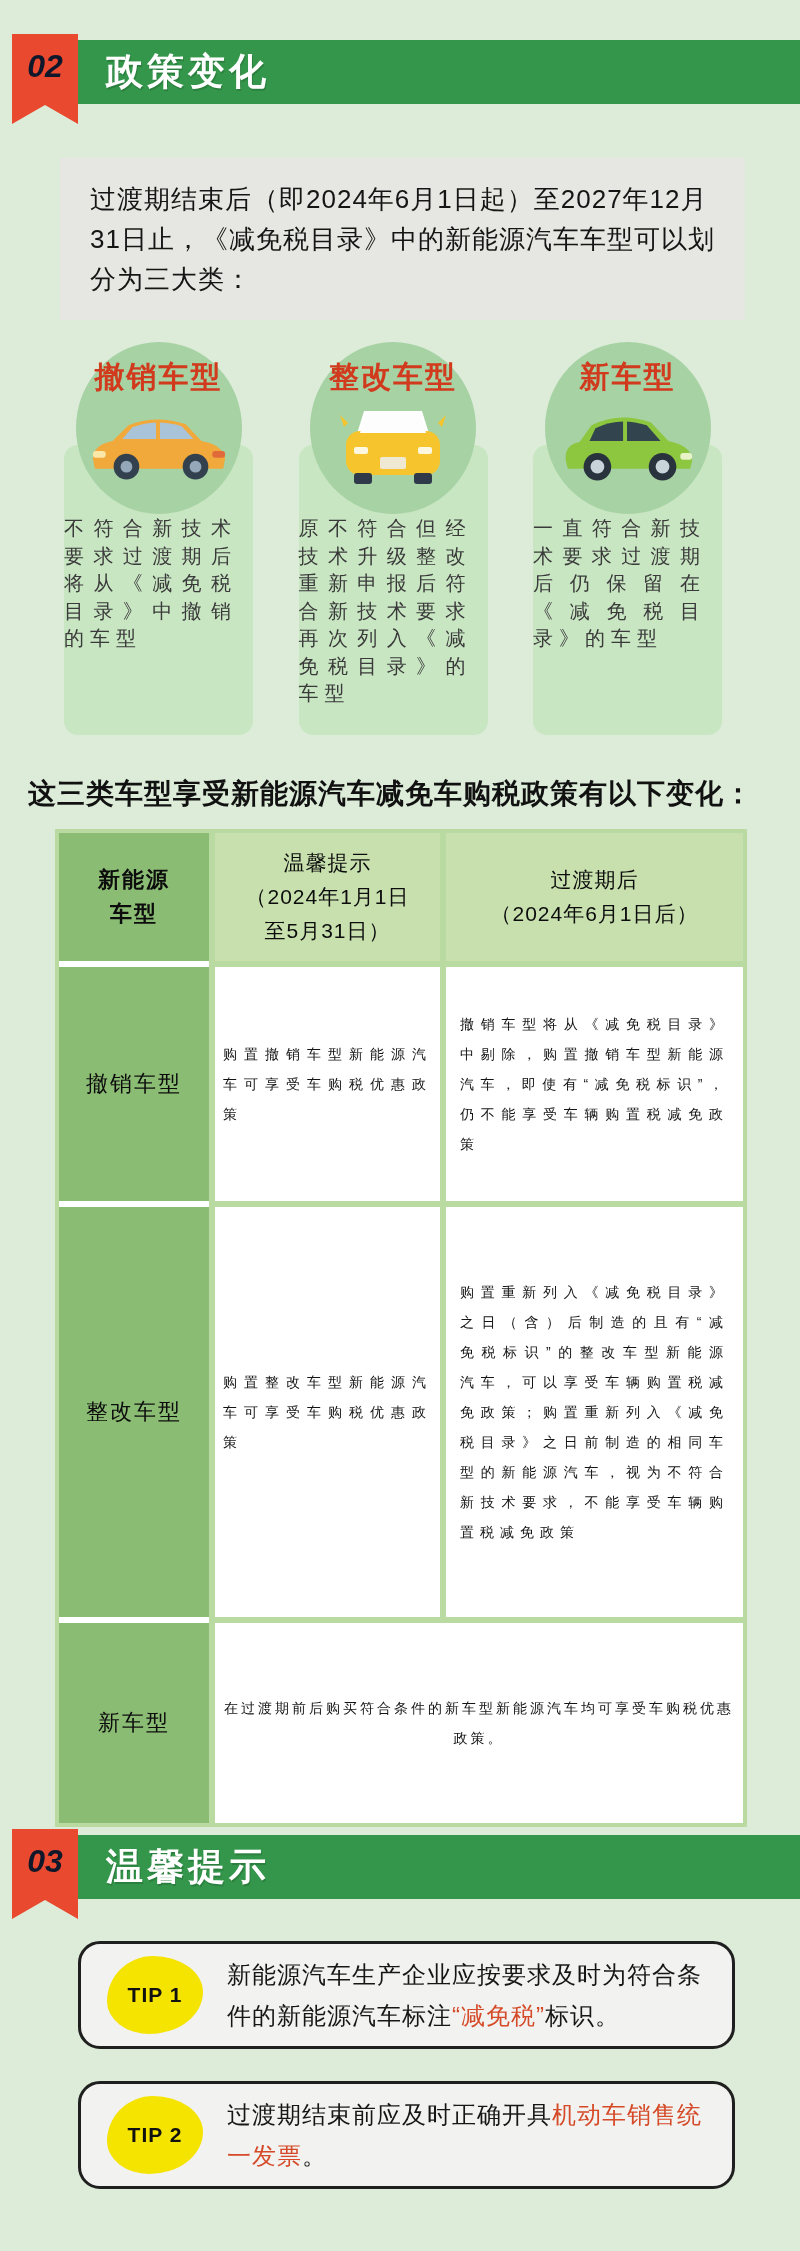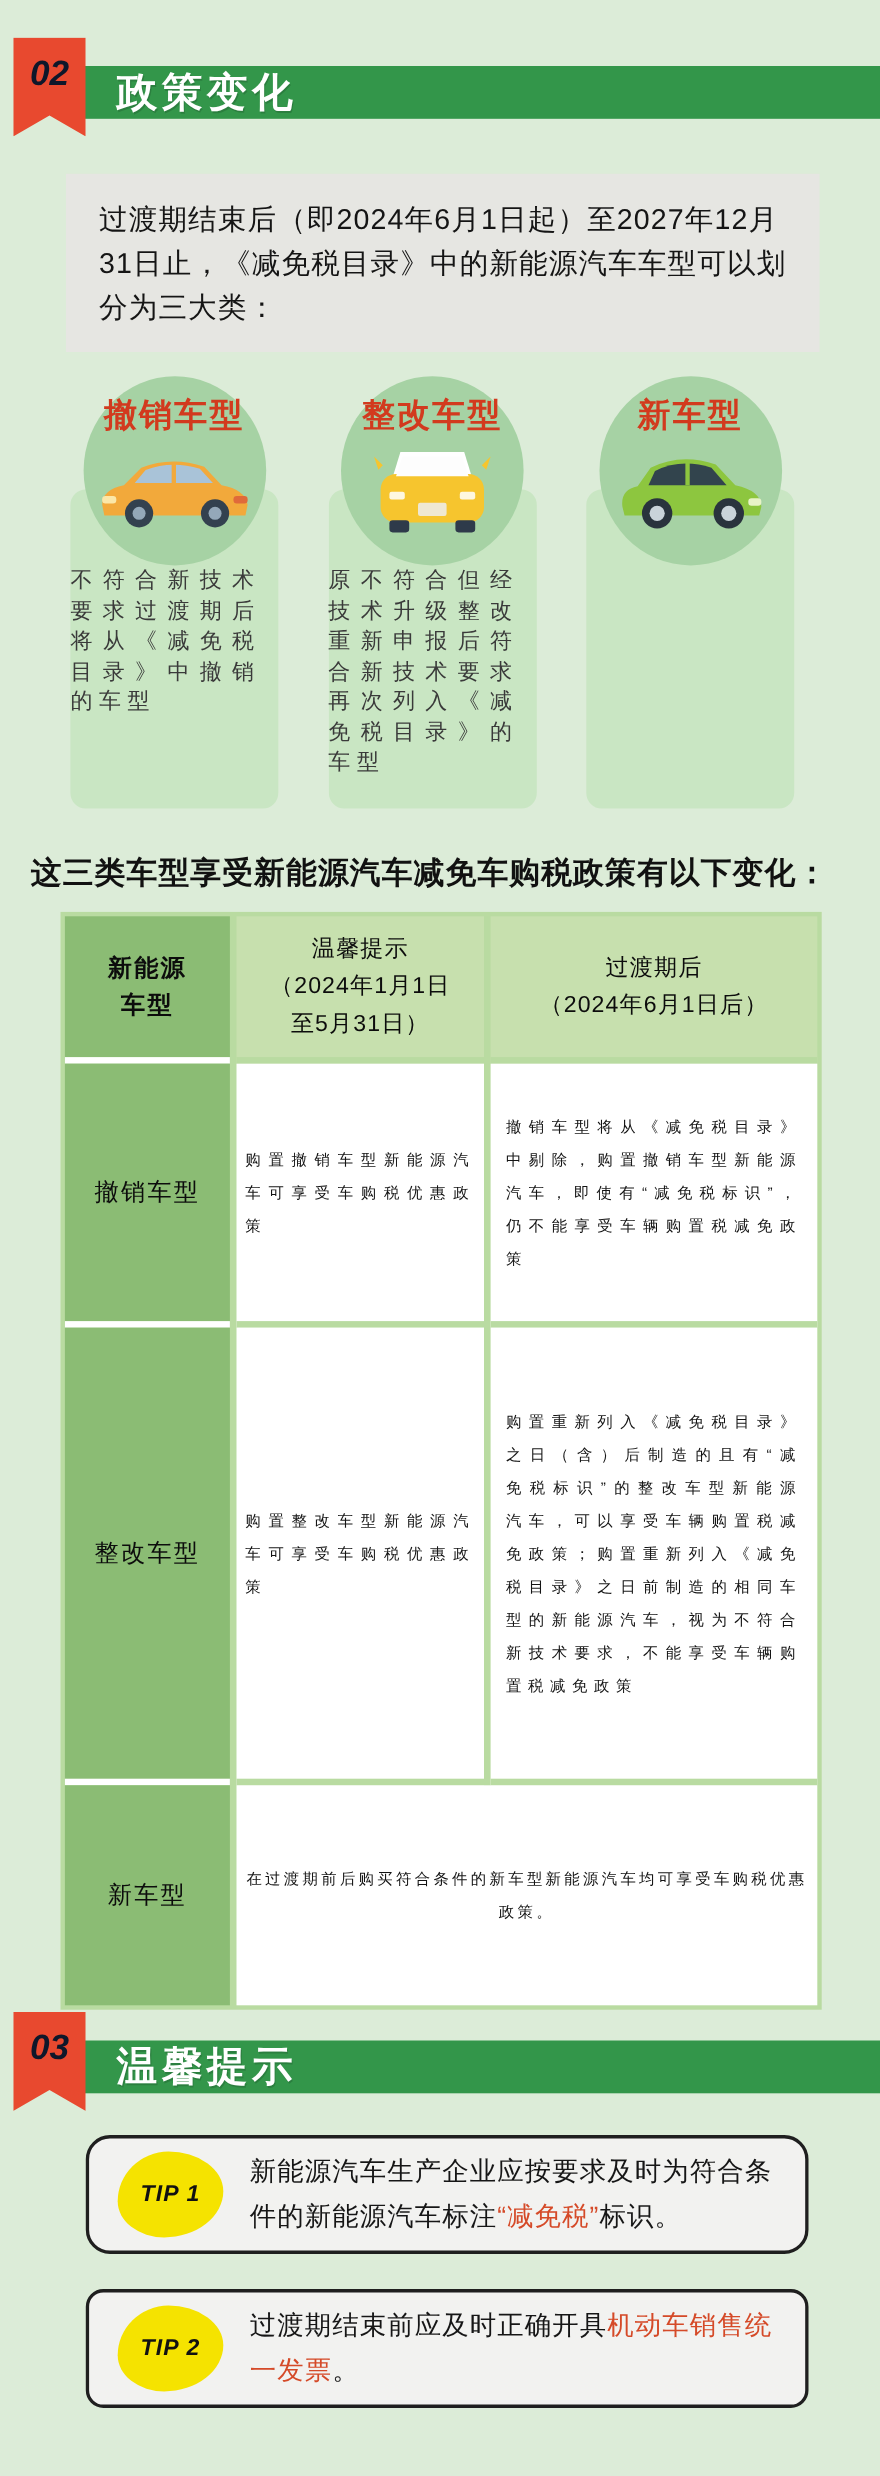--- a/index.html
+++ b/index.html
@@ -1,21 +1,21 @@
 <!DOCTYPE html>
 <html><head>
 <meta charset="utf-8">
 <style>
   html,body{margin:0;padding:0;}
   body{background:#dcecd8;font-family:"Liberation Sans","DejaVu Sans",sans-serif;}
   .page{position:relative;width:800px;min-height:2251px;background:#dcecd8;overflow:hidden;box-sizing:border-box;}
 
   
   .section-head{position:relative;margin-top:40px;height:64px;}
-  .head-bar{position:absolute;left:54px;right:0;top:0;height:48px;background:#33964a;display:flex;align-items:center;margin-top:20px;}
+  .head-bar{position:absolute;left:54px;right:0;top:0;height:64px;background:#33964a;display:flex;align-items:center;}
   .head-bar .bar-title{color:#fff;font-size:37px;font-weight:900;letter-spacing:4px;padding-left:52px;text-shadow:1px 2px 0 rgba(0,0,0,.15);}
   .ribbon{position:absolute;left:12px;top:-6px;width:66px;height:90px;background:#e8492f;z-index:2;
           clip-path:polygon(0 0,100% 0,100% 100%,50% 79%,0 100%);
           display:flex;justify-content:center;}
   .ribbon .num{color:#0f172a;font-size:32px;font-weight:700;font-style:italic;margin-top:14px;}
   .head2{margin-top:8px;}
 
   
   .intro-box{margin:54px 55px 0 60px;background:#e6e6e2;padding:21px 30px;box-sizing:border-box;}
   .intro-box p{margin:0;font-size:26px;line-height:40px;color:#151515;letter-spacing:1px;}
@@ -47,23 +47,23 @@
   .body-cell p{margin:0;text-align:justify;}
   .right-cell{padding:14px 14px;}
   .r1{min-height:240px;} .r2{min-height:416px;} .r3{min-height:200px;}
   .merged-cell{grid-column:2/4;justify-content:center;}
   .merged-cell p{text-align:center;letter-spacing:3px;}
   .no-bottom{border-bottom:none;}
 
   
   .tip-box{margin:42px 65px 0 78px;min-height:96px;background:#f2f2f0;border:3px solid #1f1f1f;border-radius:22px;
            display:flex;align-items:center;padding:10px 26px;box-sizing:border-box;}
-  .tip-box + .tip-box{margin-top:32px;border-radius:16px;}
+  .tip-box + .tip-box{margin-top:32px;}
   .tip-badge{flex:0 0 auto;width:96px;height:78px;background:#f5e300;display:flex;align-items:center;justify-content:center;
-             border-radius:48% 52% 56% 44% / 58% 46% 54% 42%;color:#111;font-size:21px;font-weight:700;letter-spacing:1px;font-style:italic;}
+             border-radius:48% 52% 56% 44% / 58% 46% 54% 42%;color:#111;font-size:21px;font-weight:700;letter-spacing:1px;}
   .tip-text{margin:0 0 0 24px;font-size:24px;line-height:41px;color:#161616;letter-spacing:1px;}
   .red{color:#d54a28;}
 </style>
 </head>
 <body>
 
 <div class="page">
 
   <header class="section-head">
     <div class="head-bar">
@@ -127,20 +127,21 @@
           <path d="M12 60 Q10 44 26 41 L38 24 Q66 10 98 21 L116 40 Q140 45 140 60 L138 68 L14 68 Z" fill="#8dc63f"></path>
           <path d="M42 27 Q66 15 94 24 L108 40 L36 40 Z" fill="#32444d"></path>
           <rect x="70" y="18" width="4" height="22" fill="#8dc63f"></rect>
           <rect x="128" y="52" width="12" height="7" rx="3" fill="#e8f3c8"></rect>
           <circle cx="44" cy="66" r="14" fill="#29333d"></circle>
             <circle cx="44" cy="66" r="7" fill="#c9d3da"></circle>
           <circle cx="110" cy="66" r="14" fill="#29333d"></circle>
             <circle cx="110" cy="66" r="7" fill="#c9d3da"></circle>
         </svg>
       </div>
+      <p class="card-desc">一直符合新技术要求过渡期后仍保留在《减免税目录》的车型</p>
     </div>
 
   </div>
 
   <h2 class="table-intro">这三类车型享受新能源汽车减免车购税政策有以下变化：</h2>
 
   <div class="policy-table">
 
     <div class="cell label-cell col1-hdr">
       <span>新能源</span>

